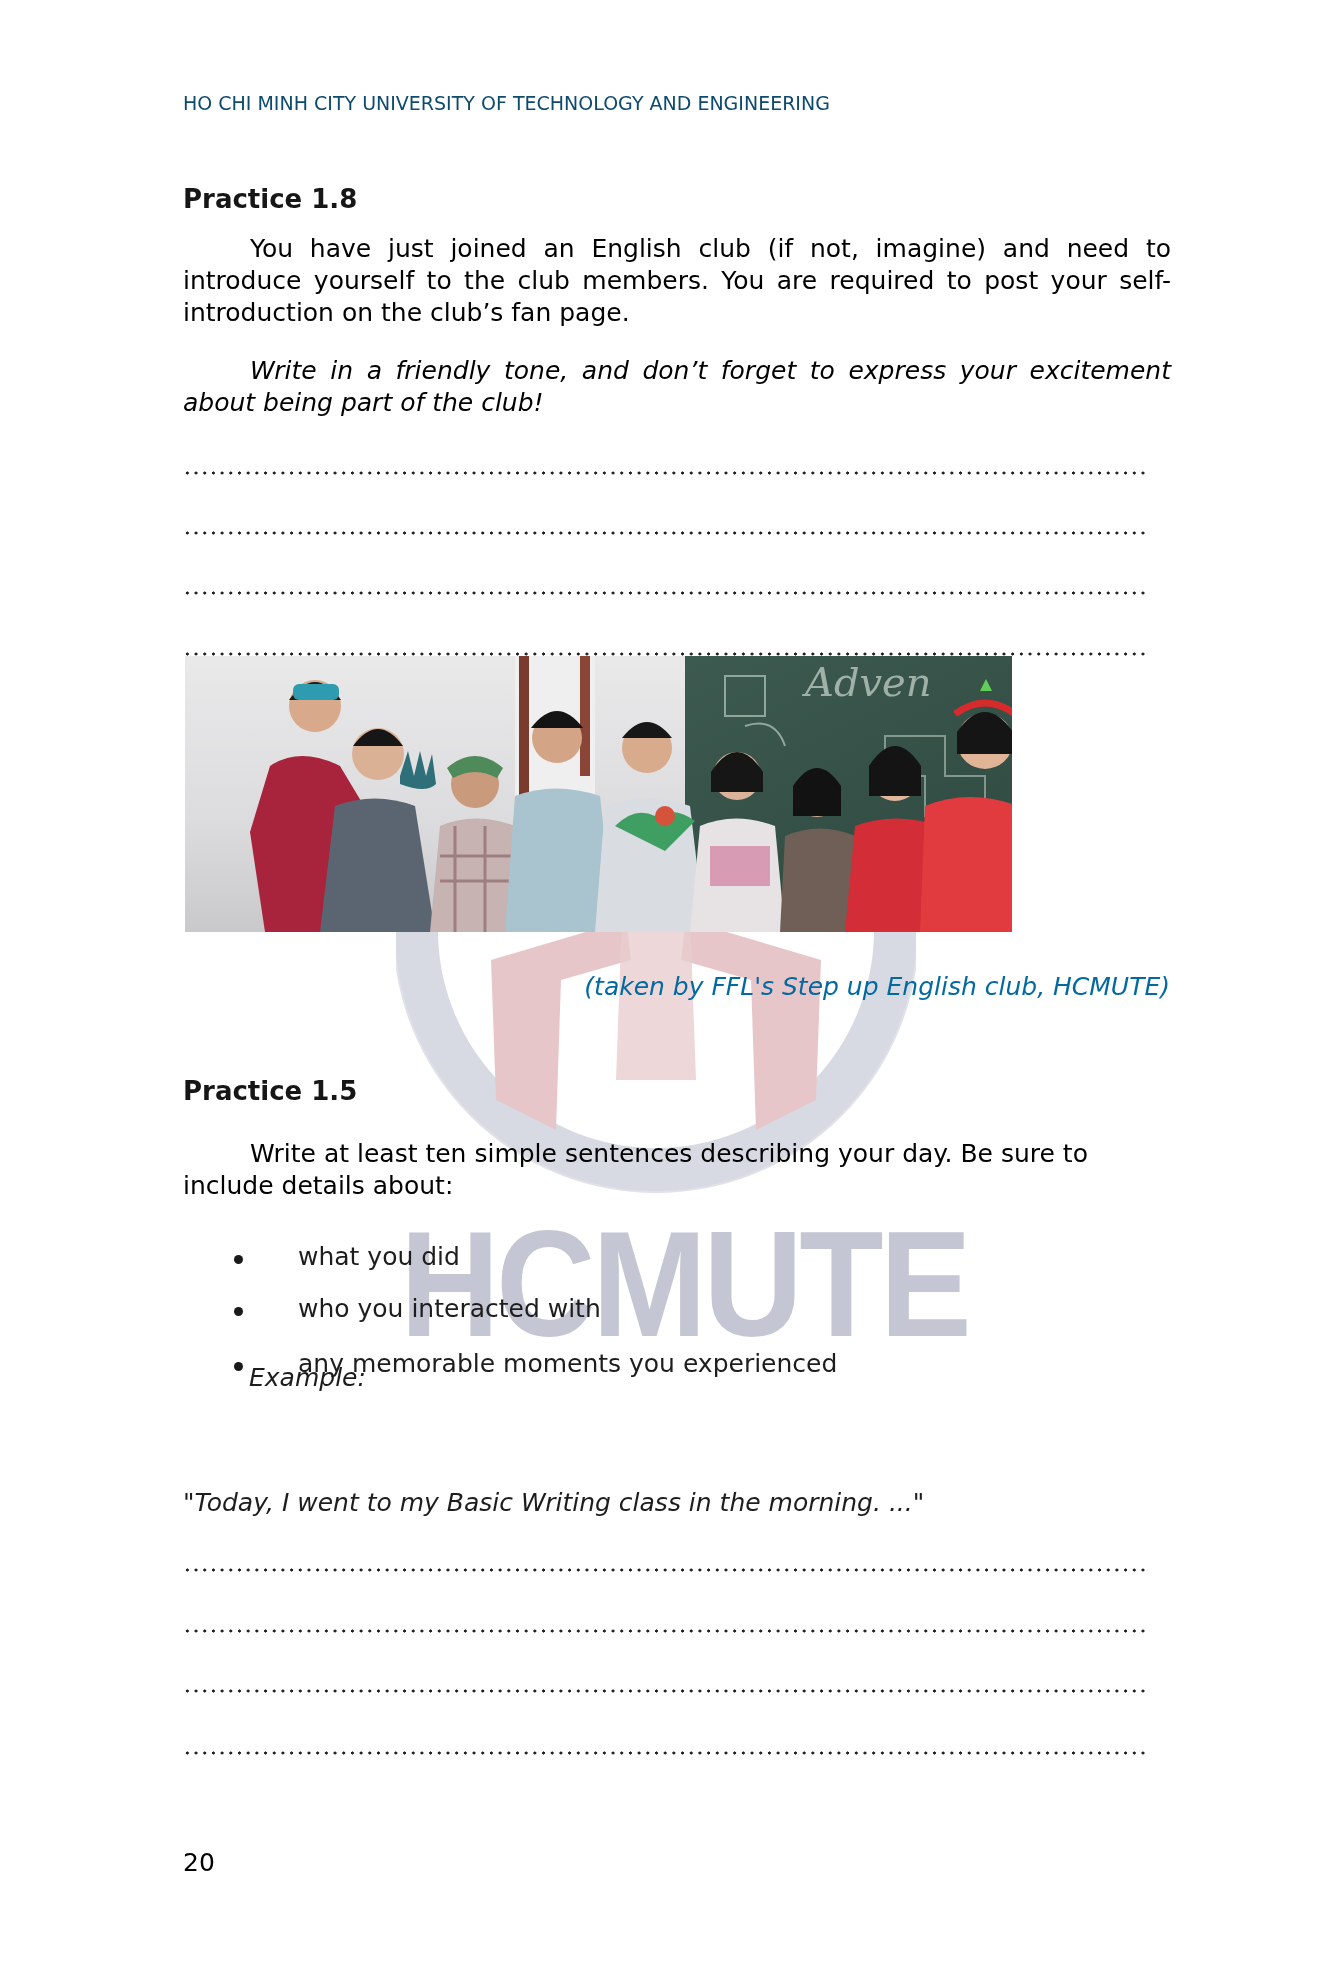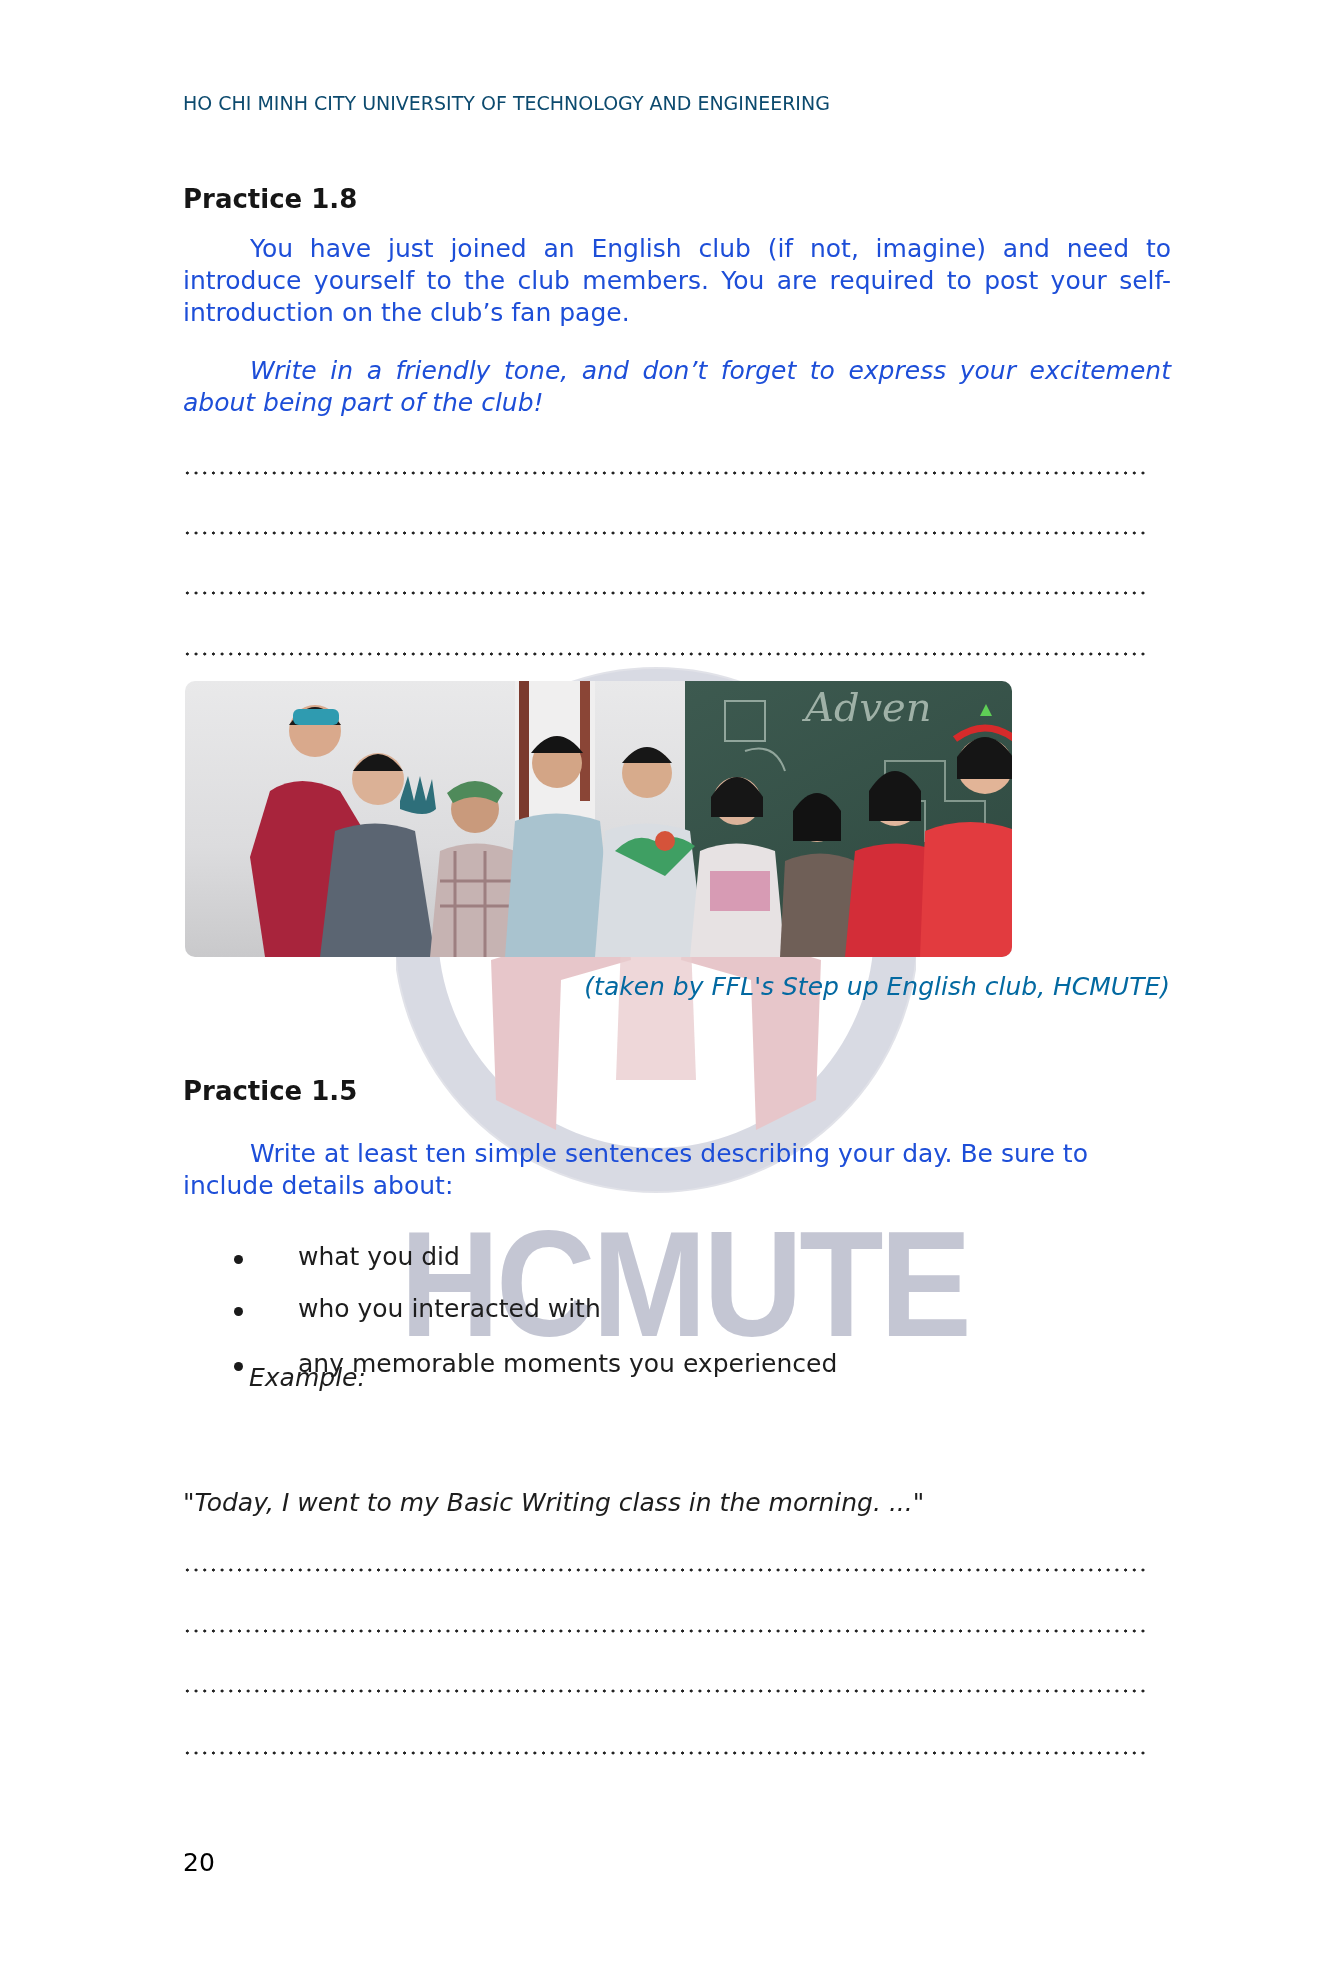--- a/index.html
+++ b/index.html
@@ -1,28 +1,28 @@
 <!DOCTYPE html>
 <html><head>
 <meta charset="utf-8">
 <style>
   html, body { margin: 0; padding: 0; background: #ffffff; }
   body { width: 1323px; height: 1985px; position: relative; overflow: hidden;
          font-family: "DejaVu Sans", "Liberation Sans", sans-serif; color: #1d1d1d; }
   .abs { position: absolute; }
   .header { left: 183px; top: 92px; font-size: 19px; color: #0c4a6e; letter-spacing: 0px; white-space: nowrap; }
   .heading { left: 183px; font-size: 26px; font-weight: bold; color: #161616; white-space: nowrap; }
-  .para { left: 183px; width: 988px; font-size: 25px; line-height: 32px; color: #1d4ed8; }
+  .para { left: 183px; width: 988px; font-size: 25px; line-height: 32px; color: #000000; }
   .para.justify { text-align: justify; text-align-last: left; }
   .para .indent { display: inline-block; width: 67px; }
   .italic { font-style: italic; }
   .dots { left: 183px; width: 962px; height: 4px;
           background-image: radial-gradient(circle, #222 1.4px, transparent 1.7px);
           background-size: 8.7px 4px; background-repeat: repeat-x; }
-  .photo { left: 185px; top: 681px; width: 827px; height: 276px; overflow: hidden; border-radius: 10px; }
+  .photo { left: 185px; top: 656px; width: 827px; height: 276px; overflow: hidden; border-radius: 0; }
   .caption { right: 153px; top: 972px; font-size: 25px; font-style: italic; color: #0369a1; white-space: nowrap; }
   .bullet-row { left: 234px; font-size: 25px; white-space: nowrap; }
   .bullet-dot { position: absolute; left: 0; top: 13px; width: 9px; height: 9px; border-radius: 50%; background: #1a1a1a; }
   .bullet-text { position: absolute; left: 64px; top: 0; }
   .example { left: 249px; font-size: 25px; }
   .quote { left: 183px; font-size: 25px; font-style: italic; white-space: nowrap; }
   .page-num { left: 183px; top: 1848px; font-size: 25px; color: #000000; }
   .wm-logo { left: 396px; top: 660px; width: 520px; height: 540px; opacity: 0.55; pointer-events: none; }
   .wm-text { left: 400px; top: 1214px; font-family: "Liberation Sans", sans-serif; font-weight: bold;
              font-size: 150px; letter-spacing: -4px; color: #aeb1c3; opacity: 0.72;

